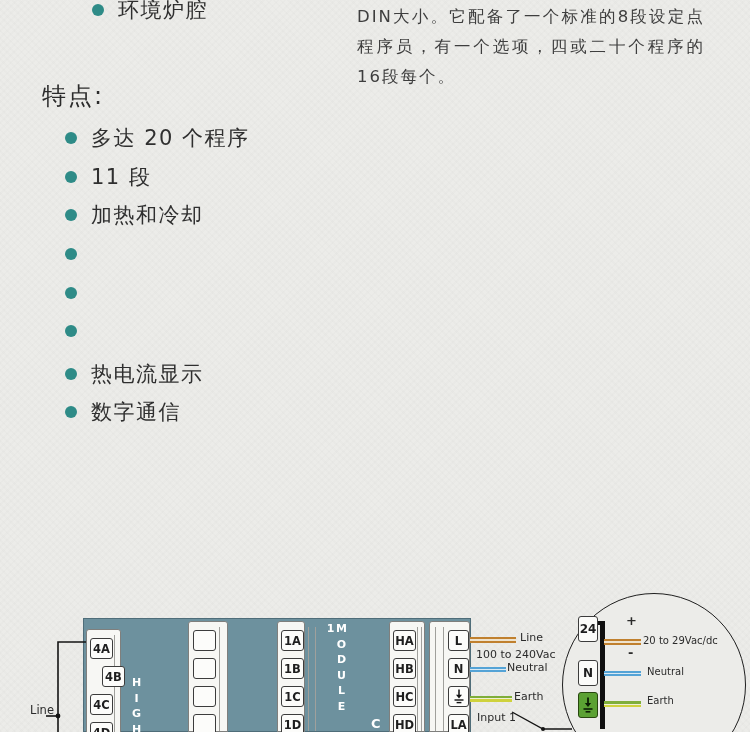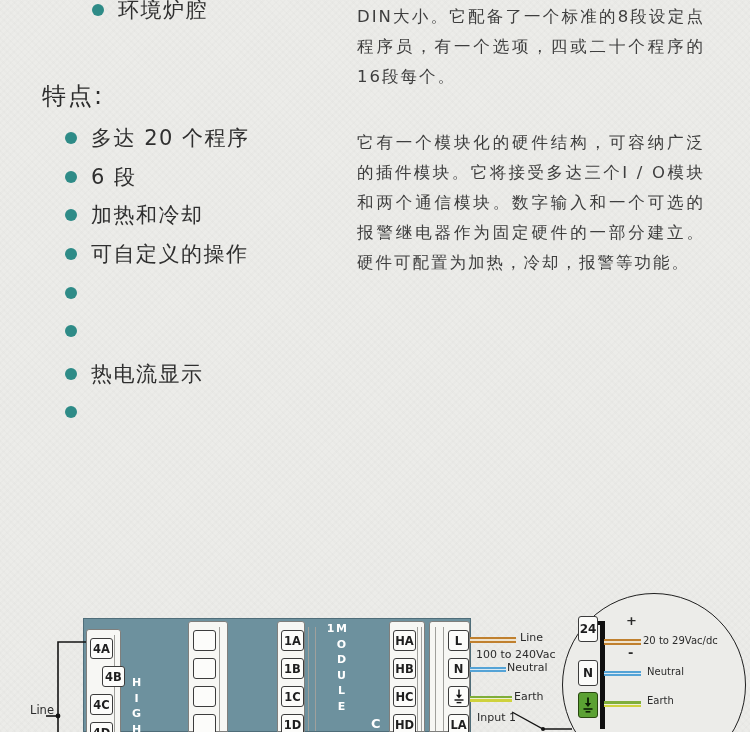--- a/index.html
+++ b/index.html
@@ -96,48 +96,47 @@
 
   <h2 class="heading">特点:</h2>
 
   <div class="feat-list">
     <div class="feat-item fi0">
       <span class="dot"></span>
       <span>多达 20 个程序</span>
     </div>
     <div class="feat-item fi1">
       <span class="dot"></span>
-      <span>6 段</span>
+      <span>11 段</span>
     </div>
     <div class="feat-item fi2">
       <span class="dot"></span>
       <span>加热和冷却</span>
     </div>
     <div class="feat-item fi3">
       <span class="dot"></span>
-      <span>可自定义的操作</span>
     </div>
     <div class="feat-item fi4">
       <span class="dot"></span>
     </div>
     <div class="feat-item fi5">
       <span class="dot"></span>
     </div>
     <div class="feat-item fi6">
       <span class="dot"></span>
       <span>热电流显示</span>
     </div>
     <div class="feat-item fi7">
       <span class="dot"></span>
+      <span>数字通信</span>
     </div>
   </div>
 
   <div class="body-col">
     <p>DIN大小。它配备了一个标准的8段设定点程序员，有一个选项，四或二十个程序的16段每个。</p>
-    <p>它有一个模块化的硬件结构，可容纳广泛的插件模块。它将接受多达三个I / O模块和两个通信模块。数字输入和一个可选的报警继电器作为固定硬件的一部分建立。硬件可配置为加热，冷却，报警等功能。</p>
   </div>
 
   <div class="panel"></div>
 
   <div class="strip s1">
     <div class="divider" style="left:27px"></div>
     <div class="tbox r1" style="left:3px">4A</div>
     <div class="tbox r2" style="left:15px">4B</div>
     <div class="tbox r3" style="left:3px">4C</div>
     <div class="tbox r4" style="left:3px">4D</div>

